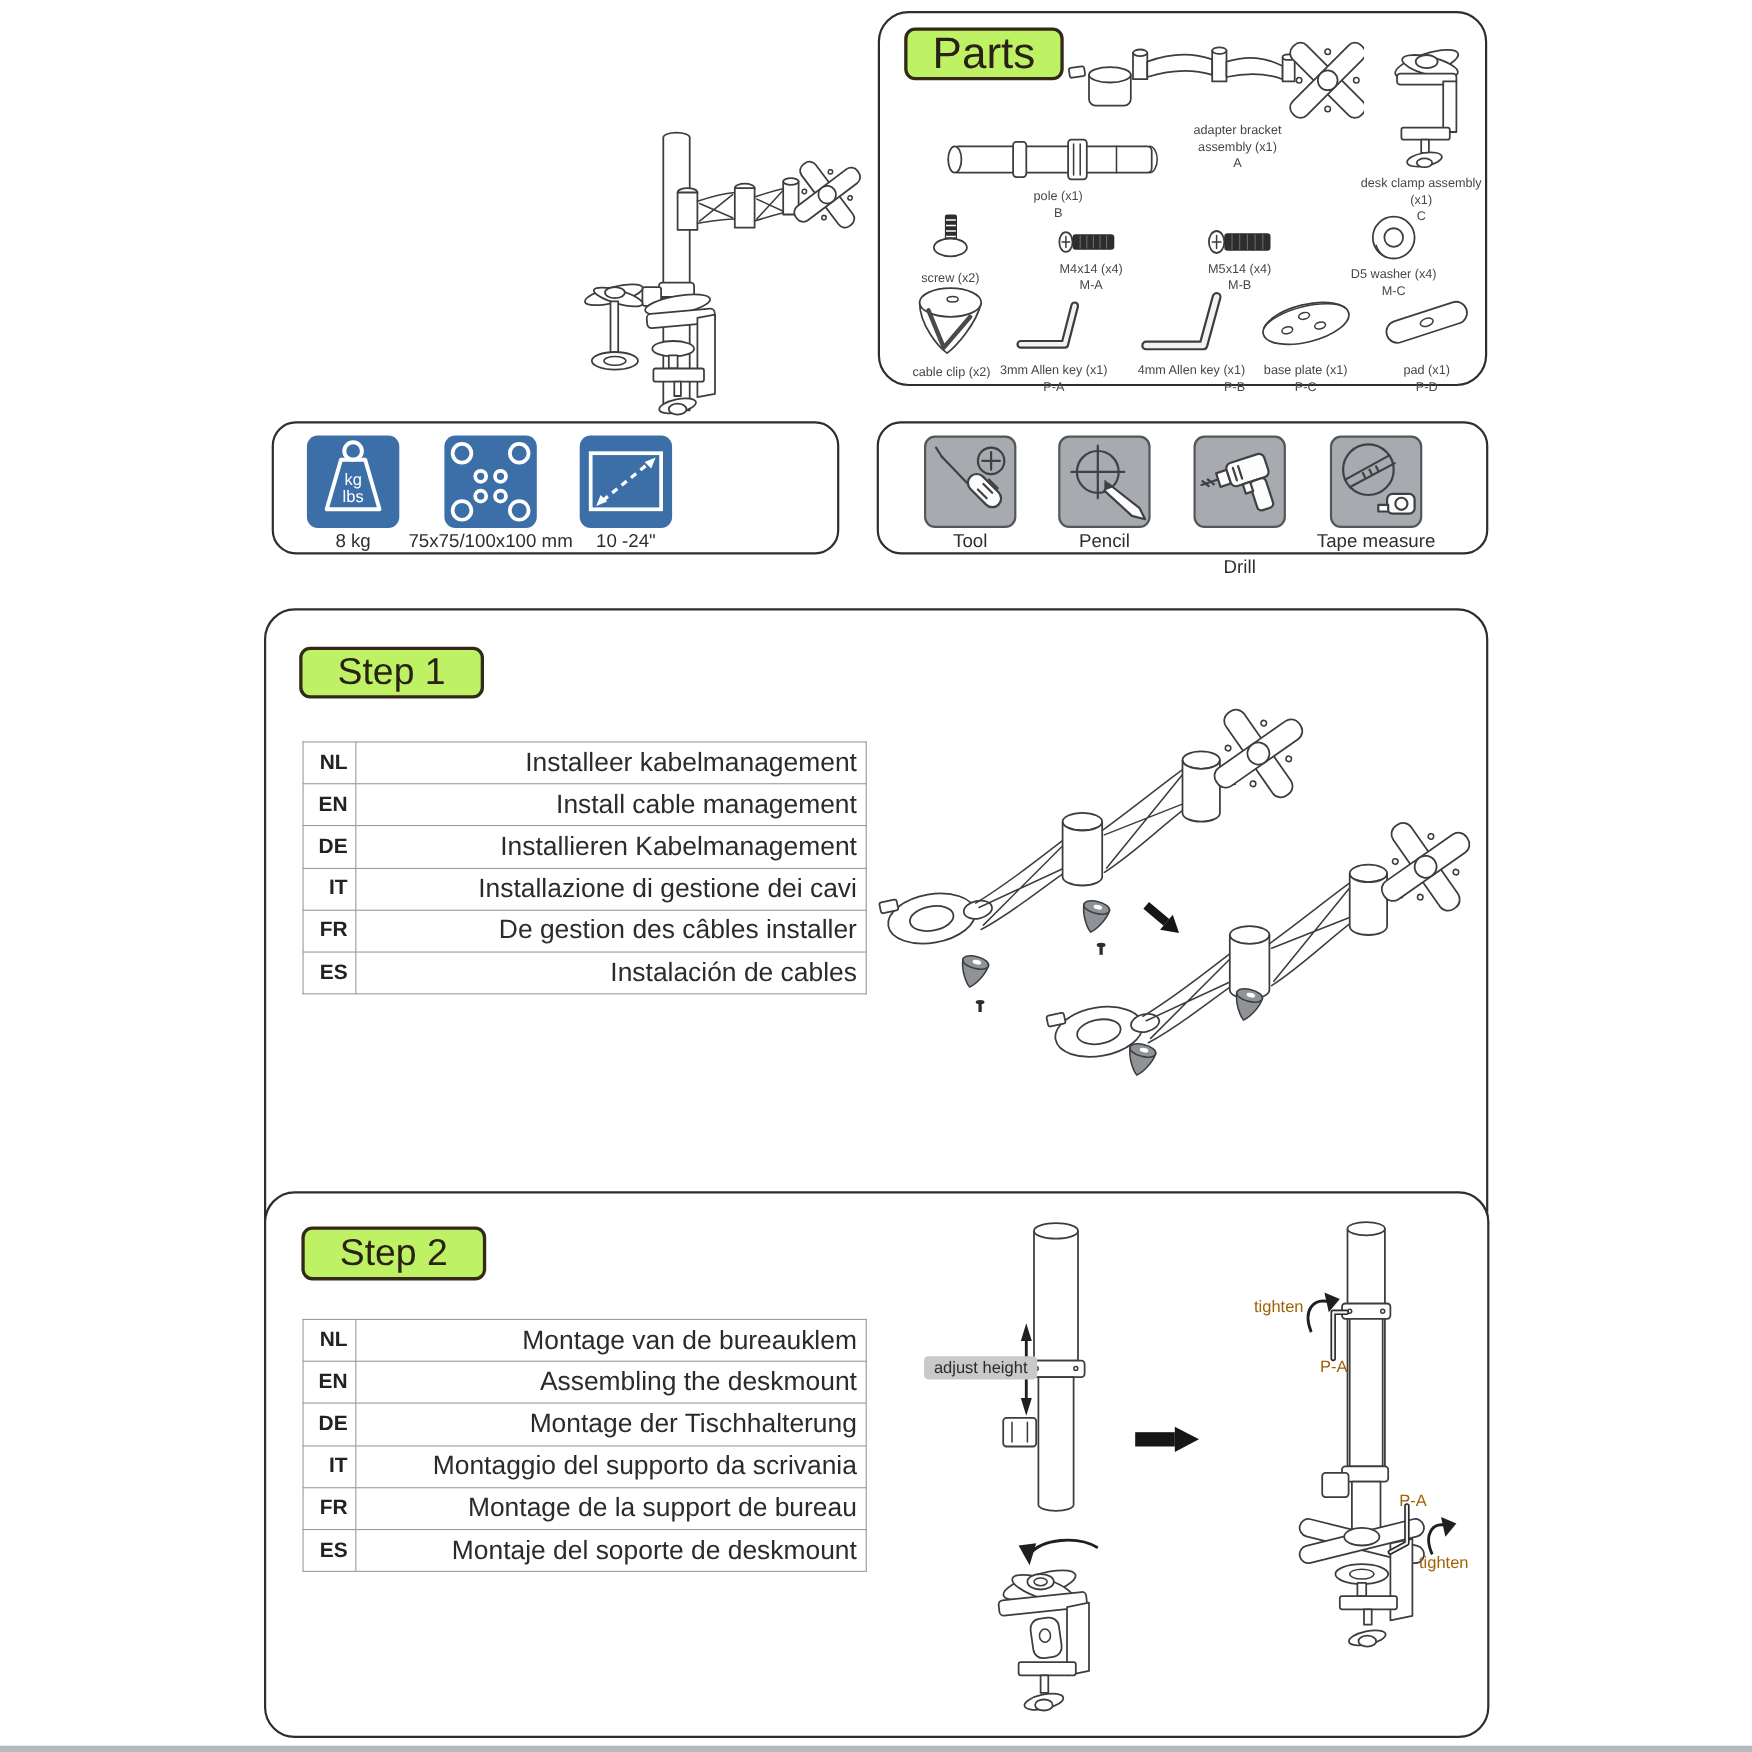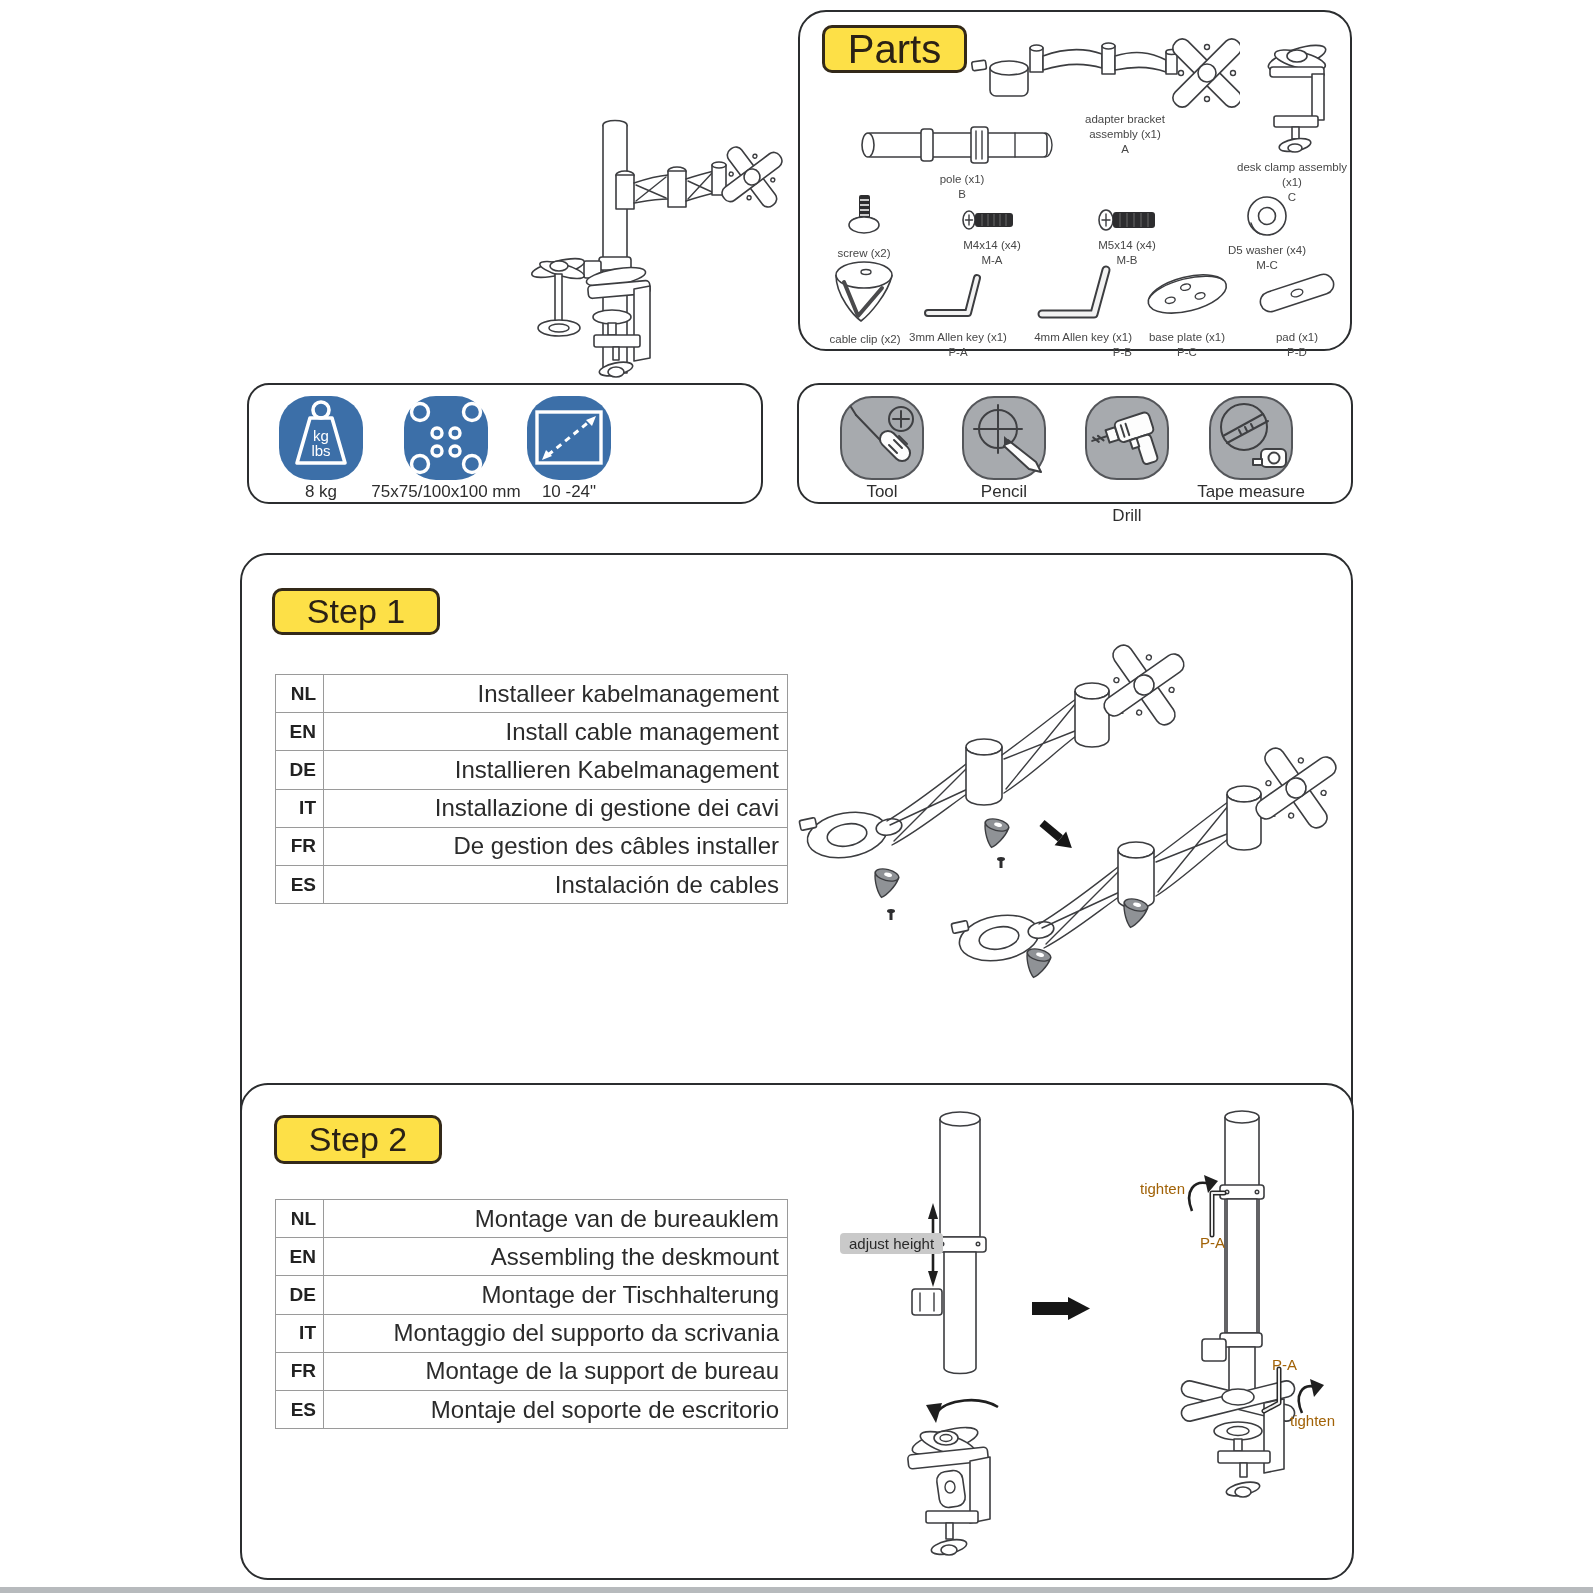--- a/index.html
+++ b/index.html
@@ -1,35 +1,35 @@
 <!DOCTYPE html>
 <html><head>
 <meta charset="utf-8">
 <style>
   html,body{margin:0;padding:0;background:#fff;}
   .sheet{position:relative;width:1593px;height:1593px;background:#fff;overflow:hidden;
          font-family:"Liberation Sans",sans-serif;color:#2e2e2e;}
   .panel{position:absolute;background:#fff;border:2px solid #2b2d2f;border-radius:28px;box-sizing:border-box;}
-  .badge{position:absolute;background:#fde047;border:3px solid #332919;border-radius:10px;
+  .badge{position:absolute;background:#bef264;border:3px solid #332919;border-radius:10px;
          display:flex;align-items:center;justify-content:center;color:#2a2115;box-sizing:border-box;}
   .badge.parts{font-size:40px;}
   .badge.step{font-size:34px;}
   
   .fw{fill:#fff;stroke:#3c3d40;stroke-width:1.6;stroke-linejoin:round;}
   .ln{fill:none;stroke:#3c3d40;stroke-width:1.4;stroke-linejoin:round;stroke-linecap:round;}
   .fd{fill:#2d2d2f;stroke:none;}
   .cf{fill:#8f9296;stroke:#3c3d40;stroke-width:1.4;}
   .al{fill:none;stroke:#1f1f1f;stroke-width:2.6;}
   .ah{fill:#1f1f1f;stroke:none;}
   .wl{fill:none;stroke:#fff;stroke-width:3.6;stroke-linejoin:round;stroke-linecap:round;}
   .tl{fill:none;stroke:#3f4043;stroke-width:2;stroke-linejoin:round;stroke-linecap:round;}
   .tf{fill:#fdfdfd;stroke:#3f4043;stroke-width:2;stroke-linejoin:round;}
   .part-item{position:absolute;}
   .part-label{position:absolute;text-align:center;font-size:11.5px;line-height:1.3;color:#474747;}
-  .iconsq{position:absolute;width:84px;height:84px;border-radius:32px;text-align:right;}
+  .iconsq{position:absolute;width:84px;height:84px;border-radius:10px;text-align:right;}
   .bluesq{background:#3c6fa8;}
   .graysq{background:#a7aaae;border:2px solid #54565a;box-sizing:border-box;}
   .cap{position:absolute;font-size:17px;color:#2e2e2e;white-space:nowrap;transform:translateX(-50%);}
   table.lang{position:absolute;border-collapse:collapse;table-layout:fixed;margin-top:12px;}
   table.lang td{border:1.5px solid #9a9a9a;height:37.2px;vertical-align:middle;}
   td.code{width:38px;font-weight:bold;font-size:19px;text-align:right;padding:0 7px 0 2px;color:#222;}
   td.txt{width:442px;font-size:24px;padding:0 8px 0 13px;color:#2b2b2b;text-align:right;}
   .ann{position:absolute;font-size:15px;color:#a16207;white-space:nowrap;}
   .pill{background:#c9c9c9;border-radius:4px;padding:2px 9px;color:#2a2a2a;}
   .page-edge{position:absolute;left:0;top:1587px;width:1593px;height:6px;background:#b7babd;}
@@ -481,21 +481,21 @@
       <tr>
             <td class="code">IT</td>
             <td class="txt">Montaggio del supporto da scrivania</td>
           </tr>
       <tr>
             <td class="code">FR</td>
             <td class="txt">Montage de la support de bureau</td>
           </tr>
       <tr>
             <td class="code">ES</td>
-            <td class="txt">Montaje del soporte de escritorio</td>
+            <td class="txt">Montaje del soporte de deskmount</td>
           </tr>
     </tbody>
       </table>
 
     <svg style="position:absolute;left:578px;top:8px" width="532" height="484" viewBox="0 0 532 484">
 
       <path class="fw" d="M120,26 V144 h40 V26"></path>
       <ellipse class="fw" cx="140" cy="26" rx="20" ry="7"></ellipse>
       <rect class="fw" x="114" y="144" width="52" height="15" rx="3"></rect>
       <circle class="ln" cx="122" cy="151" r="1.8"></circle>

